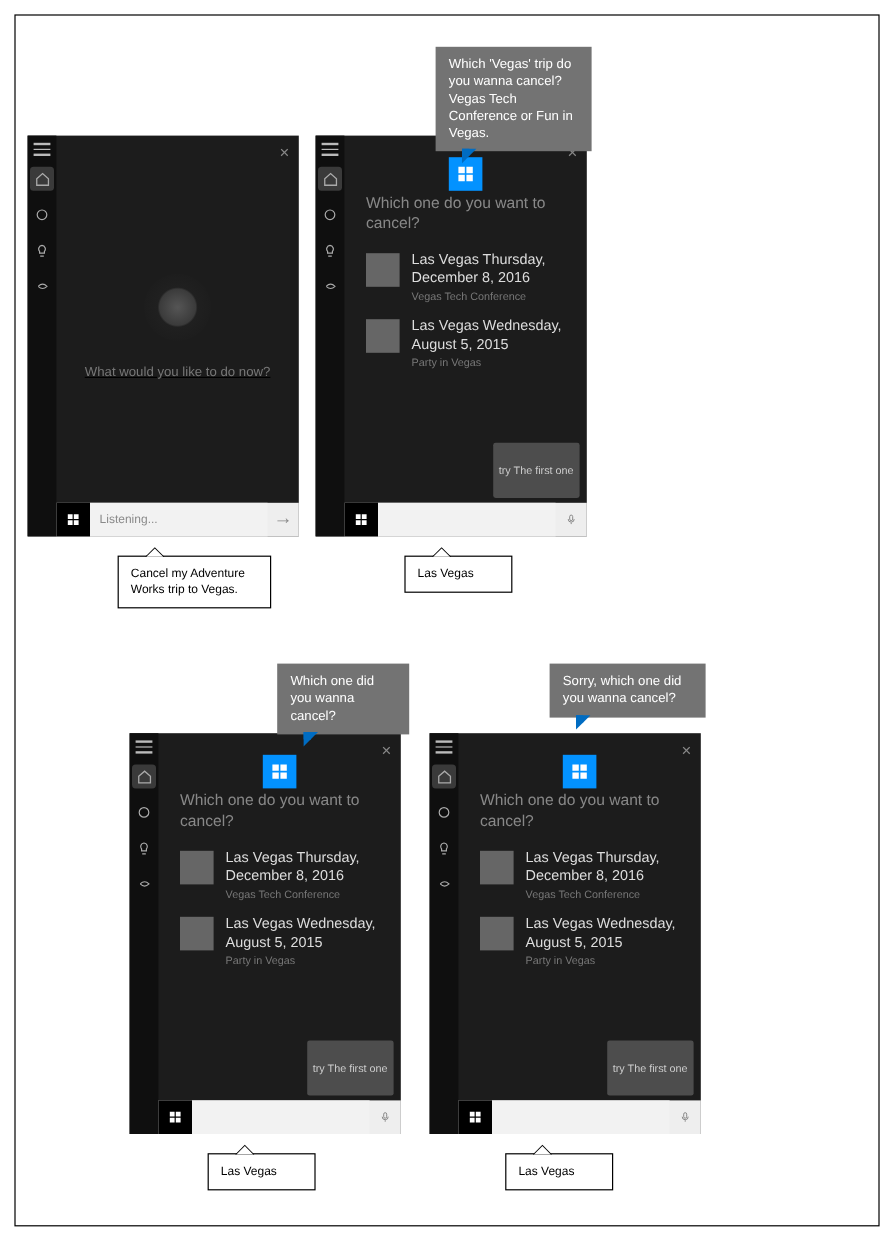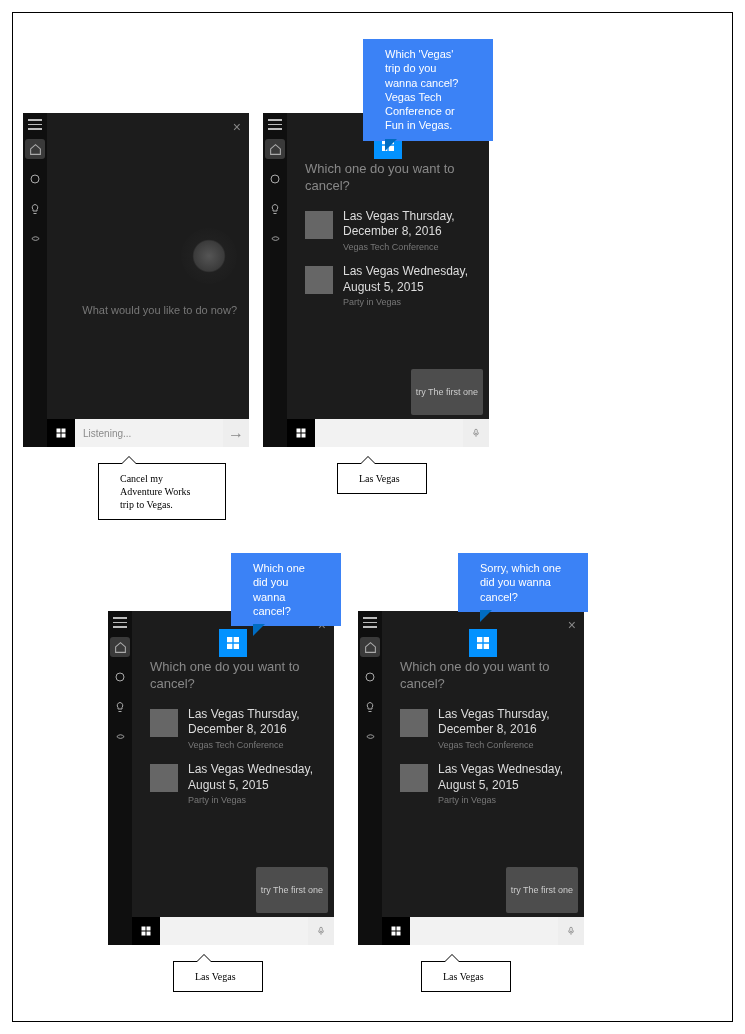--- a/index.html
+++ b/index.html
@@ -47,21 +47,21 @@
   .panel-main {
     flex:1; position:relative; display:flex; flex-direction:column;
   }
   .close-x {
     position:absolute; top:6px; right:8px; color:#888; font-size:14px; cursor:pointer;
   }
   .content {
     flex:1; padding: 18px 12px 6px 12px; overflow:hidden;
   }
   .centered-content {
-    display:flex; flex-direction:column; align-items:flex-end; justify-content:center; height:100%;
+    display:flex; flex-direction:column; align-items:center; justify-content:center; height:100%;text-decoration:underline;
   }
   .cortana-circle {
     width:56px; height:56px; border-radius:50%;
     background: radial-gradient(circle, #555 0%, #3b3b3b 38%, #202020 42%, #1c1c1c 80%);
     margin-bottom:20px;
   }
   .prompt-text { color:#777; font-size:11px; text-align:center; }
   .tile {
     width:28px;height:28px;background:#0392ff;display:flex;align-items:center;justify-content:center;margin:0 auto;
   }
@@ -91,30 +91,30 @@
   }
   .arrow {
     width:26px; display:flex;align-items:center;justify-content:center; color:#888;
   }
   .hint-chip {
     position:absolute; right:6px; bottom:32px;
     background:#4d4d4d; color:#ccc; font-size:9px; padding:18px 5px; border-radius:2px;
   }
   
   .callout-blue {
-    position:absolute; background:#3b82f6; color:#fff; font-size:11px; padding:8px 22px; 
+    position:absolute; background:#737373; color:#fff; font-size:11px; padding:8px 11px; 
     max-width: 130px; line-height:1.3;
   }
   .callout-blue::after {
     content:""; position:absolute; left:22px; bottom:-10px;
     border:6px solid transparent; border-top-color:#006cc2; border-left-color:#006cc2;
   }
   .callout-white {
     position:absolute; background:#fff; border:1px solid #000; color:#000;
-    font-size:10px; padding:8px 21px; width:128px; line-height:1.3;font-family:Liberation Serif, serif;
+    font-size:10px; padding:8px 10px; width:128px; line-height:1.3;
   }
   .callout-white::before {
     content:""; position:absolute; left:22px; top:-16px;
     border:8px solid transparent; border-bottom-color:#000;
   }
   .callout-white::after {
     content:""; position:absolute; left:23px; top:-14px;
     border:7px solid transparent; border-bottom-color:#fff;
   }
 </style>

